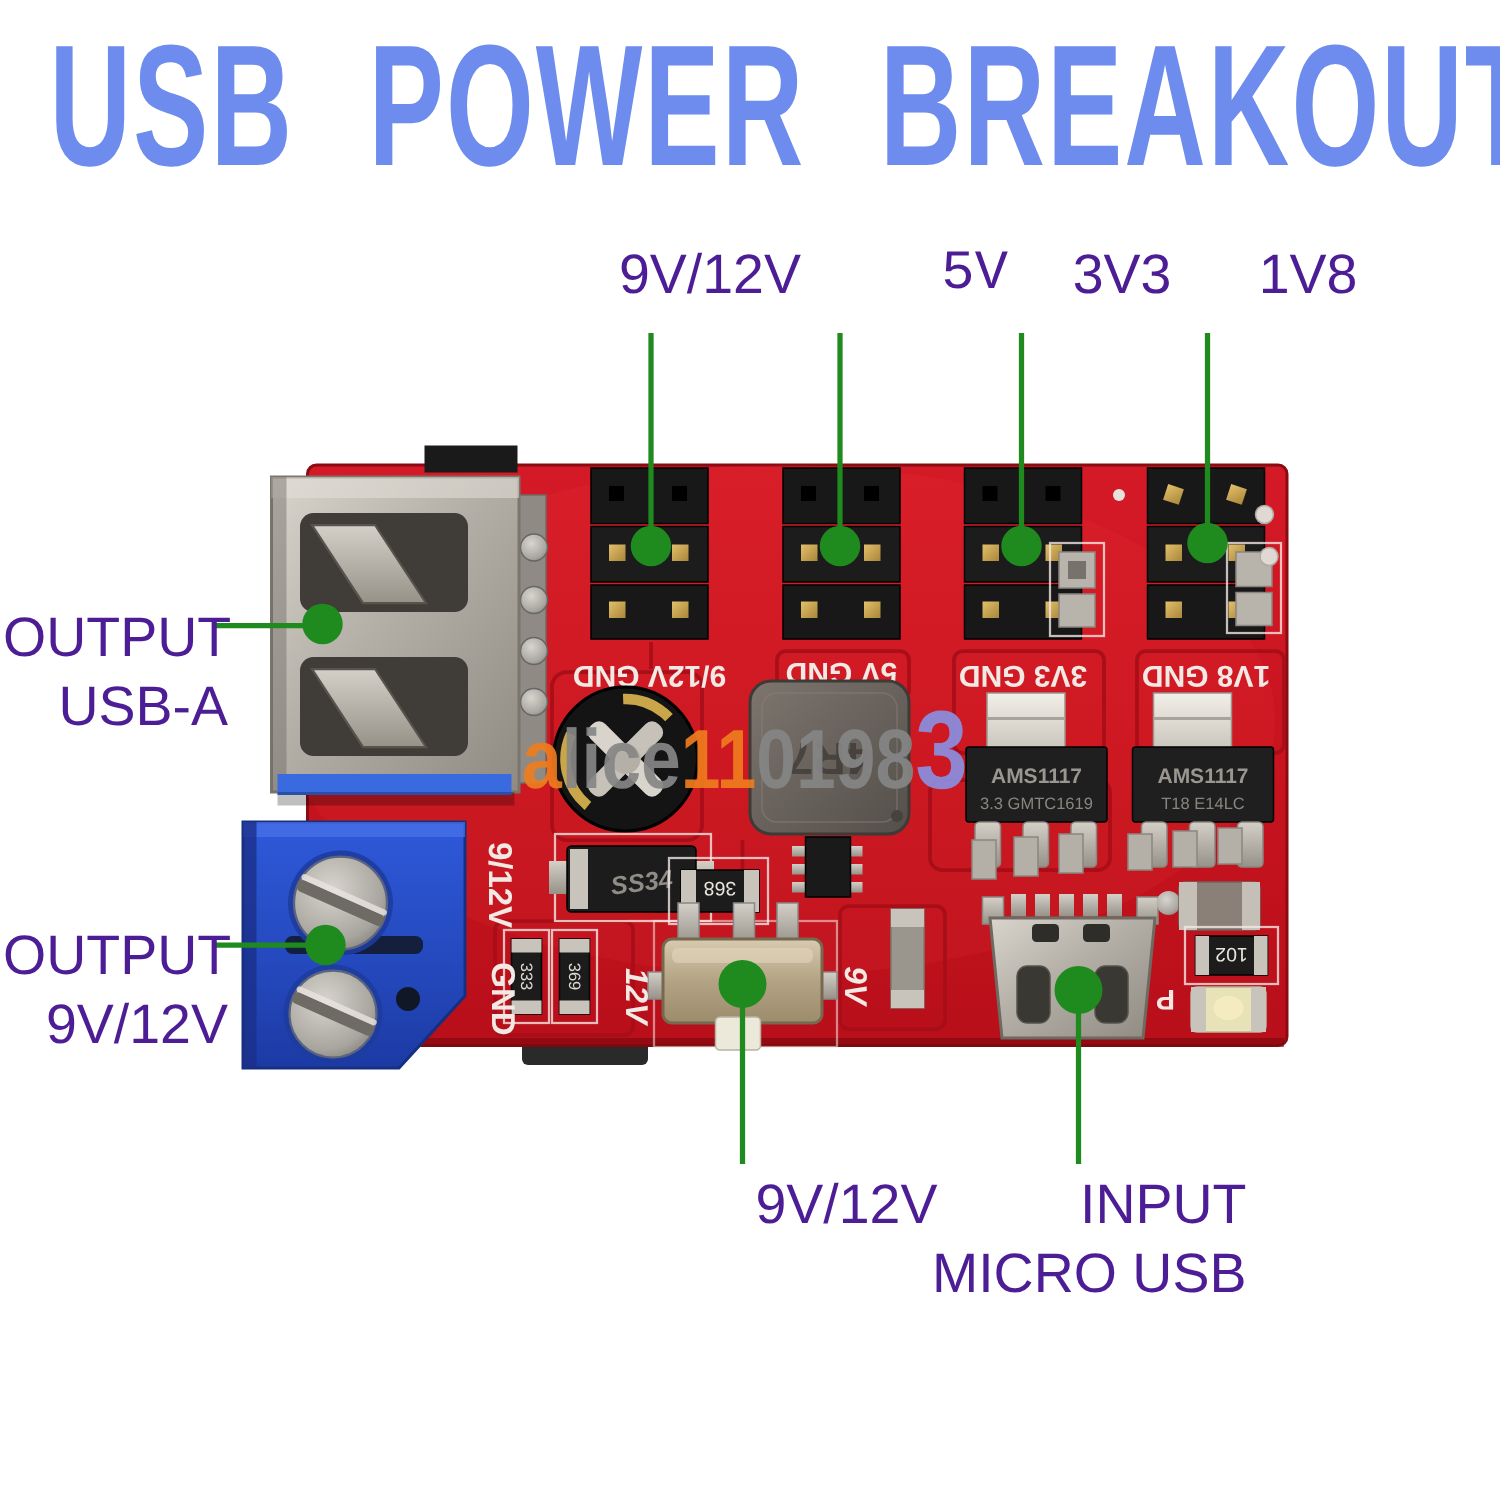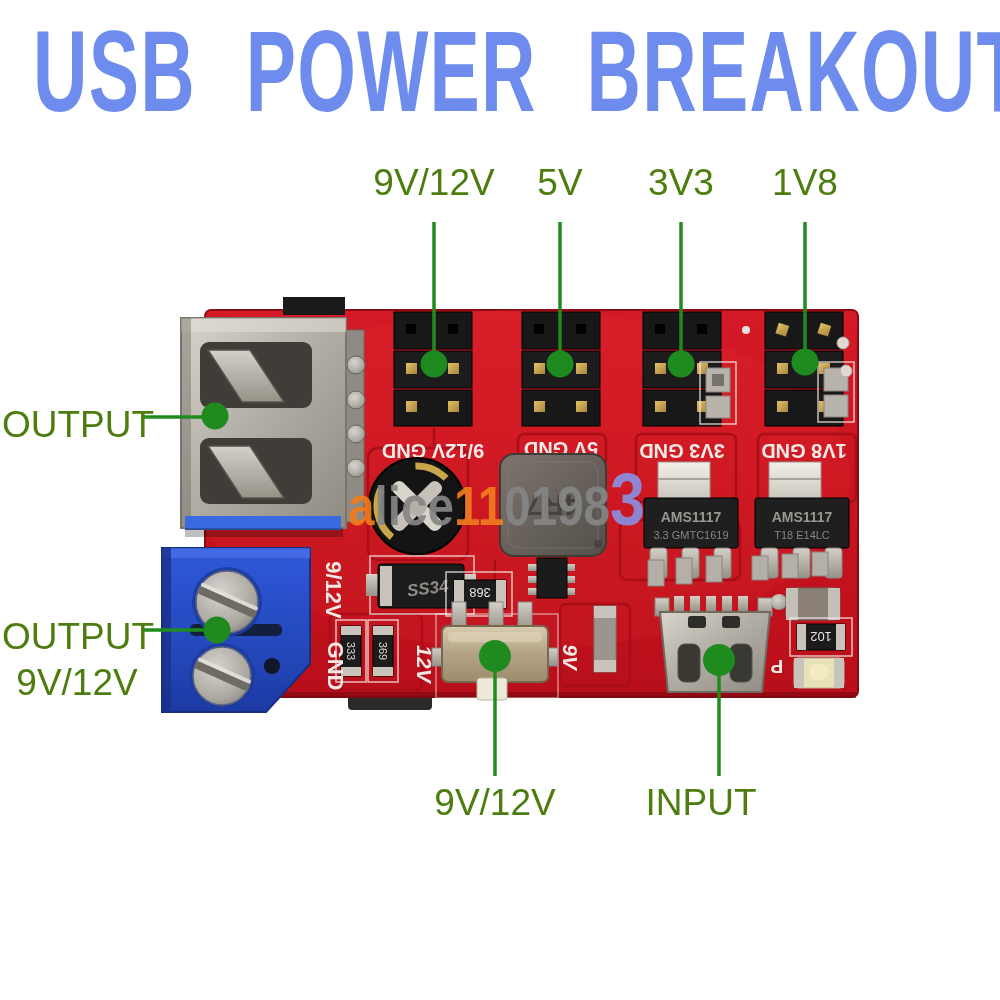--- a/index.html
+++ b/index.html
@@ -3,21 +3,21 @@
 <meta charset="utf-8">
 <style>
   html,body{margin:0;padding:0;background:#ffffff;}
   #stage{position:relative;width:1000px;height:1000px;background:#ffffff;overflow:hidden;
          font-family:"Liberation Sans",sans-serif;}
   
   .title{position:absolute;left:33px;top:14px;font-weight:bold;font-size:115px;line-height:1.0;
          color:#6d8cee;white-space:nowrap;letter-spacing:2px;word-spacing:42px;
          transform:scaleX(0.655);transform-origin:0 0;}
   
-  .glabel{position:absolute;color:#4d7c0f;font-size:37px;line-height:46px;text-align:center;}
+  .glabel{position:absolute;color:#4c1d95;font-size:37px;line-height:46px;text-align:right;}
   .gl-top{top:160px;width:200px;}
   .gl-left{width:150px;margin-top:24px;}
   .gl-bottom{top:780px;width:260px;}
   
   .watermark{position:absolute;left:348px;top:468px;font-weight:bold;font-size:56px;line-height:64px;
              white-space:nowrap;letter-spacing:0px;opacity:.92;transform:scaleX(.85);transform-origin:0 0;}
   .wm-o{color:#ef7c1e;}
   .wm-g{color:#868686;}
   .wm-b{color:#8a8fe0;font-size:74px;}
   svg{position:absolute;left:0;top:0;}
@@ -376,32 +376,34 @@
     </g>
   </svg>
 
   <div class="watermark">
     <span class="wm-o">a</span><span class="wm-g">lice</span><span class="wm-o">11</span><span class="wm-g">0198</span><span class="wm-b">3</span>
   </div>
 
   <div class="title">USB POWER BREAKOUT</div>
 
   <div class="glabel gl-top" style="left:334px;">9V/12V</div>
-  <div class="glabel gl-top" style="left:460px;">5V</div>
+  <div class="glabel gl-top" style="left:472px;font-family:Liberation Mono, monospace;">5V</div>
   <div class="glabel gl-top" style="left:581px;">3V3</div>
   <div class="glabel gl-top" style="left:705px;">1V8</div>
 
   <div class="glabel gl-left" style="left:2px;top:378px;">
     <div>OUTPUT</div>
+    <div>USB-A</div>
   </div>
   <div class="glabel gl-left" style="left:2px;top:590px;">
     <div>OUTPUT</div>
     <div>9V/12V</div>
   </div>
 
   <div class="glabel gl-bottom" style="left:365px;">
     <div>9V/12V</div>
   </div>
   <div class="glabel gl-bottom" style="left:571px;">
     <div>INPUT</div>
+    <div>MICRO USB</div>
   </div>
 
 </div>
 
 </body></html>

